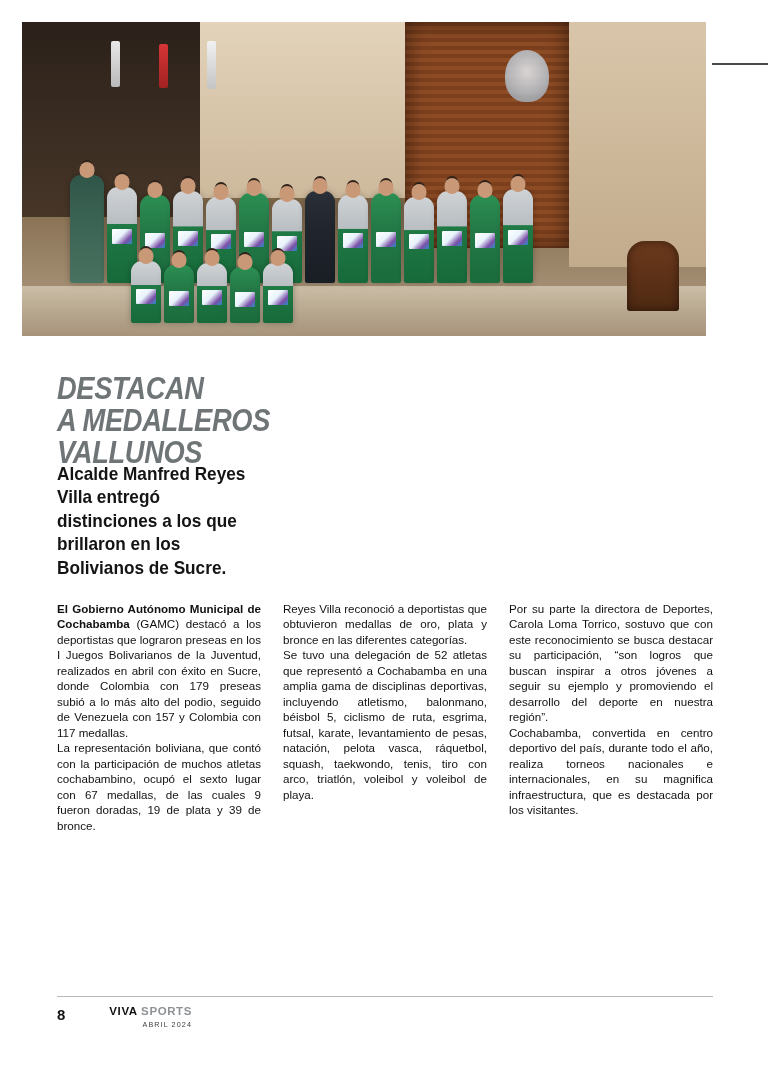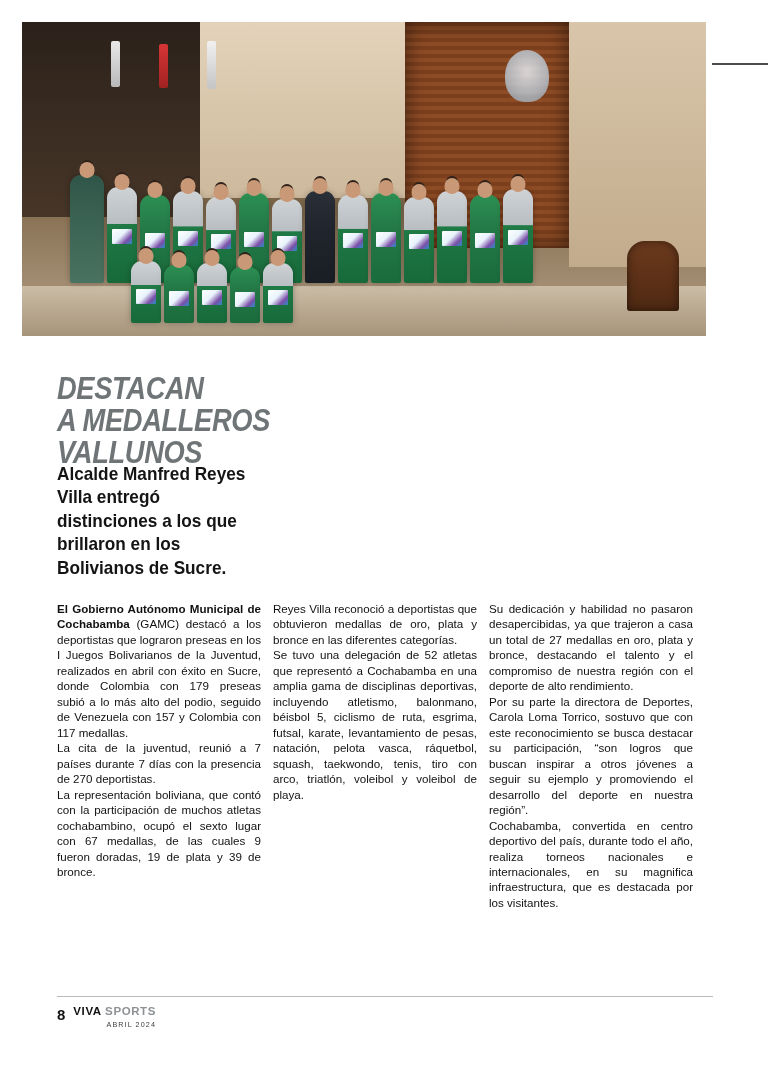--- a/index.html
+++ b/index.html
@@ -303,21 +303,21 @@
     background: linear-gradient(180deg,#a8d4e6,#7fb7d0);
   }
 
   
   .columns {
     position: absolute;
     left: 57px;
     top: 601px;
     width: 656px;
     display: flex;
-    gap: 12px;
+    gap: 22px;
   }
   .col {
     width: 204px;
     font-size: 11.6px;
     line-height: 1.335;
     color: #111111;
     text-align: justify;
     hyphens: auto;
   }
   .col p {
@@ -344,21 +344,21 @@
     align-items: flex-start;
     gap: 8px;
   }
   .folio {
     font-size: 15px;
     font-weight: 700;
     color: #111;
     line-height: 1;
     padding-top: 1px;
   }
-  .masthead-wrap { line-height: 1; }
+  .masthead-wrap { line-height: 1; margin-left: 36px; }
   .masthead {
     font-size: 11.5px;
     font-weight: 700;
     letter-spacing: .6px;
     line-height: 1;
     white-space: nowrap;
   }
   .masthead .viva { color: #111; }
   .masthead .sports { color: #8e9295; }
   .issue {
@@ -437,31 +437,29 @@
     <span>VALLUNOS</span>
   </h1>
 
   <div class="subhead">Alcalde Manfred Reyes Villa entregó distinciones a los que brillaron en los Bolivianos de Sucre.</div>
 
 
   <div class="columns">
 
     <div class="col">
       <p><span class="lead">El Gobierno Autónomo Municipal de Cochabamba</span><span> (GAMC) destacó a los deportistas que lograron preseas en los I Juegos Bolivarianos de la Juventud, realizados en abril con éxito en Sucre, donde Colombia con 179 preseas subió a lo más alto del podio, seguido de Venezuela con 157 y Colombia con 117 medallas.</span></p>
-      <p>La cita de la juventud, reunió a 7 países durante 7 días con la presencia de 270 deportistas.</p>
       <p>La representación boliviana, que contó con la participación de muchos atletas cochabambino, ocupó el sexto lugar con 67 medallas, de las cuales 9 fueron doradas, 19 de plata y 39 de bronce.</p>
     </div>
 
     <div class="col">
       <p>Reyes Villa reconoció a deportistas que obtuvieron medallas de oro, plata y bronce en las diferentes categorías.</p>
       <p>Se tuvo una delegación de 52 atletas que representó a Cochabamba en una amplia gama de disciplinas deportivas, incluyendo atletismo, balonmano, béisbol 5, ciclismo de ruta, esgrima, futsal, karate, levantamiento de pesas, natación, pelota vasca, ráquetbol, squash, taekwondo, tenis, tiro con arco, triatlón, voleibol y voleibol de playa.</p>
     </div>
 
     <div class="col">
-      <p>Su dedicación y habilidad no pasaron desapercibidas, ya que trajeron a casa un total de 27 medallas en oro, plata y bronce, destacando el talento y el compromiso de nuestra región con el deporte de alto rendimiento.</p>
       <p>Por su parte la directora de Deportes, Carola Loma Torrico, sostuvo que con este reconocimiento se busca destacar su participación, “son logros que buscan inspirar a otros jóvenes a seguir su ejemplo y promoviendo el desarrollo del deporte en nuestra región”.</p>
       <p>Cochabamba, convertida en centro deportivo del país, durante todo el año, realiza torneos nacionales e internacionales, en su magnifica infraestructura, que es destacada por los visitantes.</p>
     </div>
 
   </div>
 
   <div class="footer-rule"></div>
   <div class="footer">
     <div class="folio">8</div>
     <div class="masthead-wrap">

